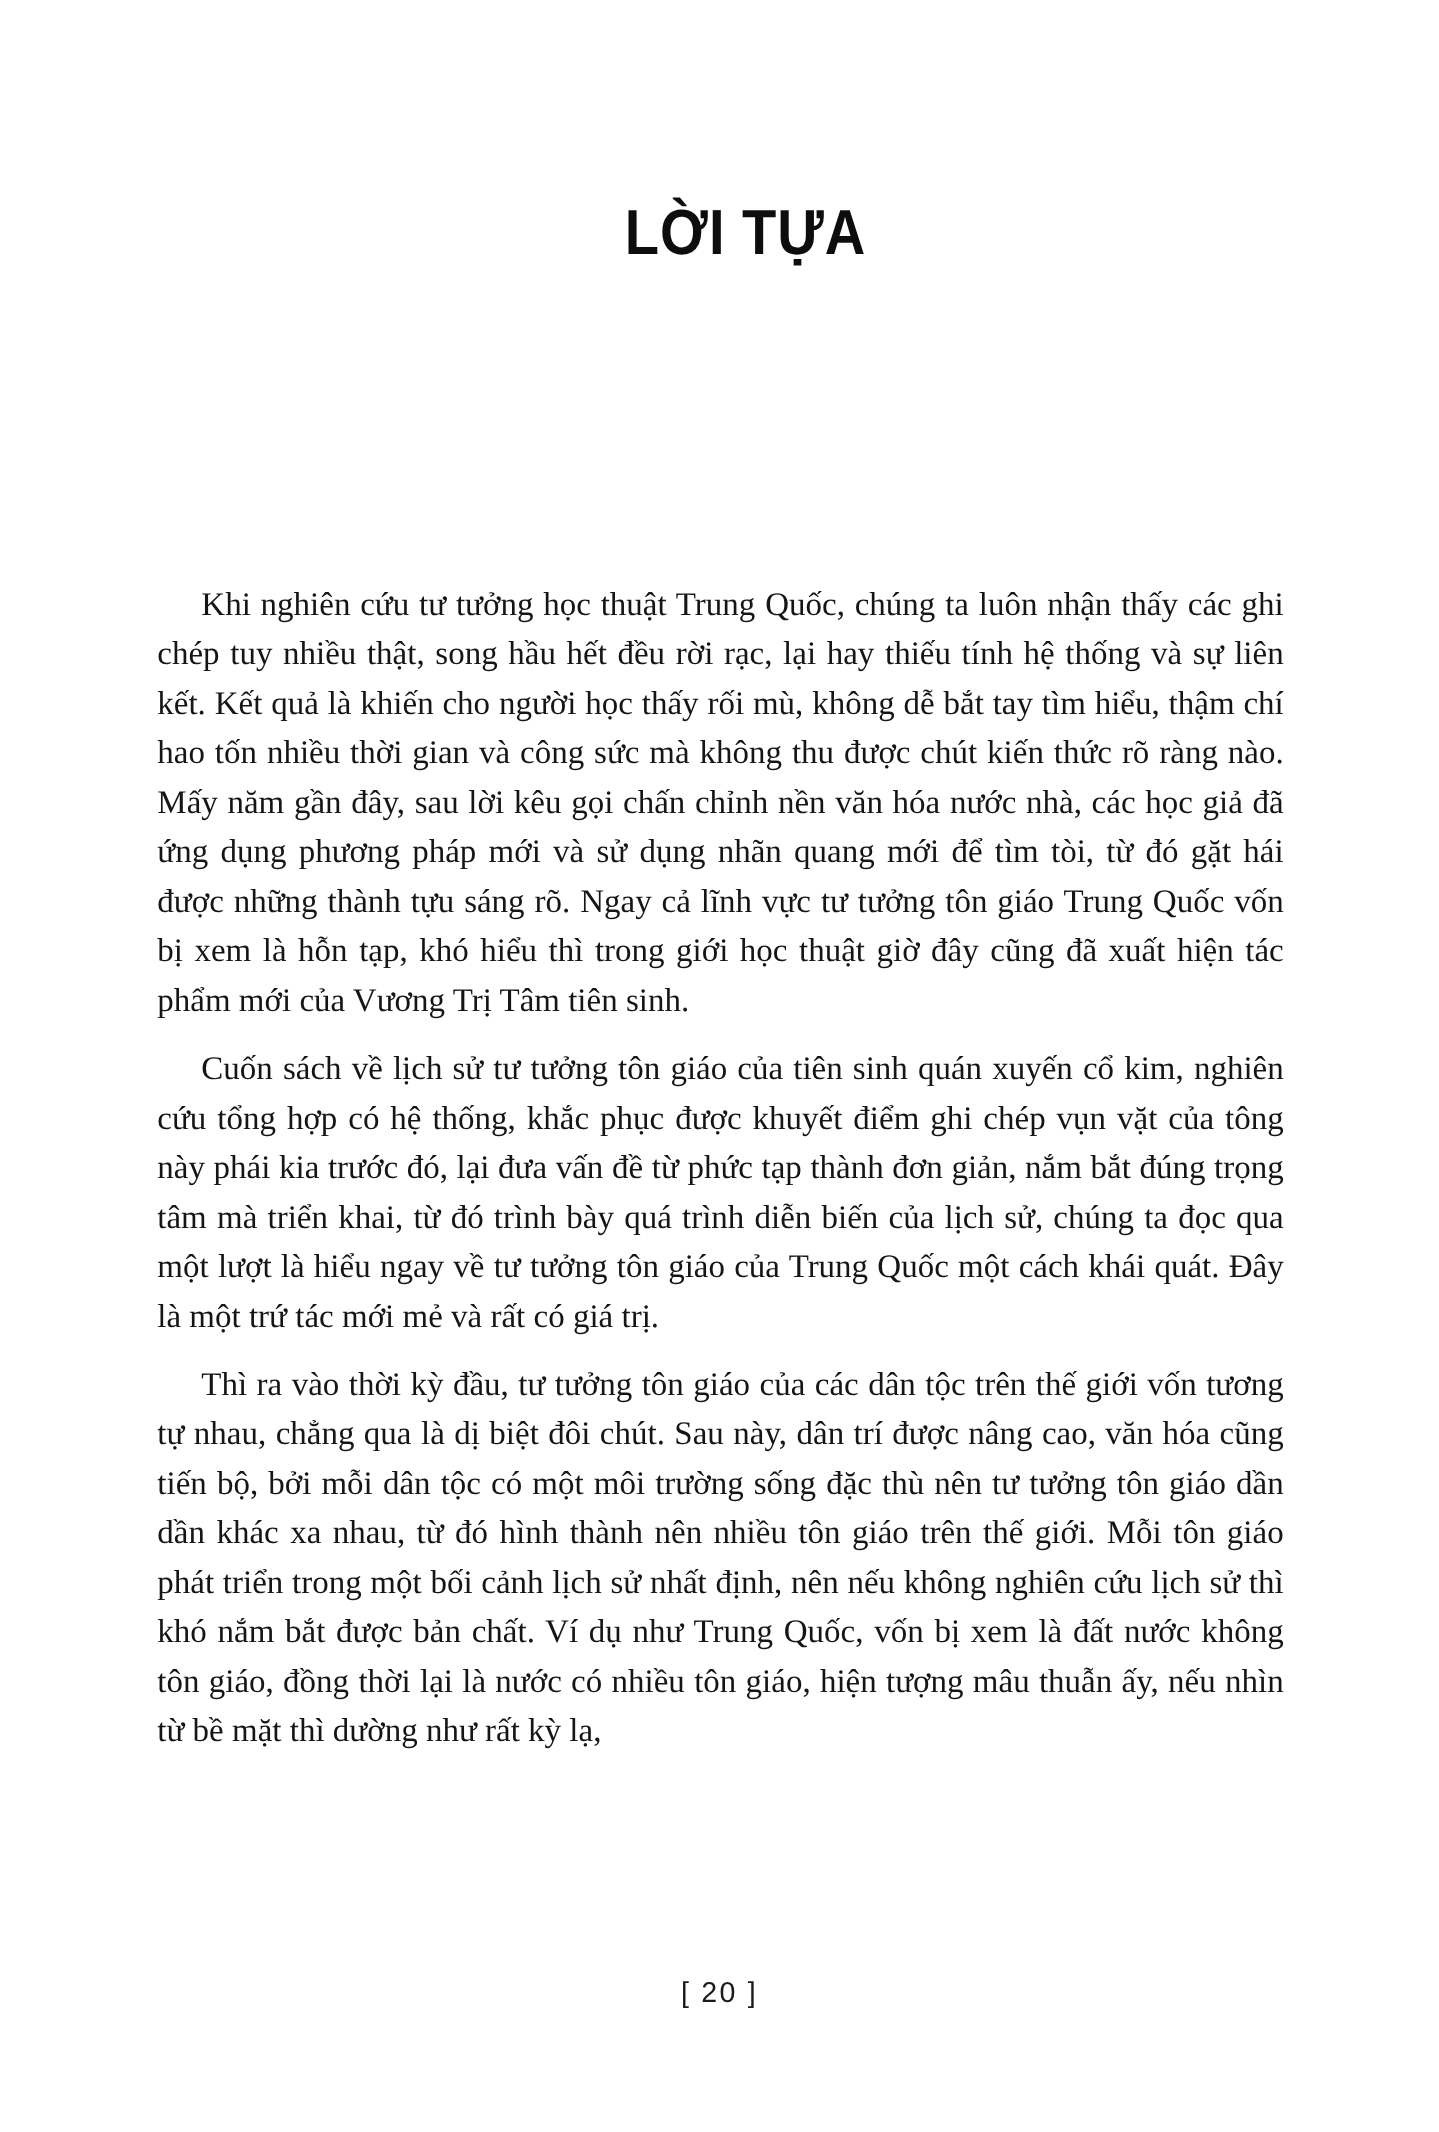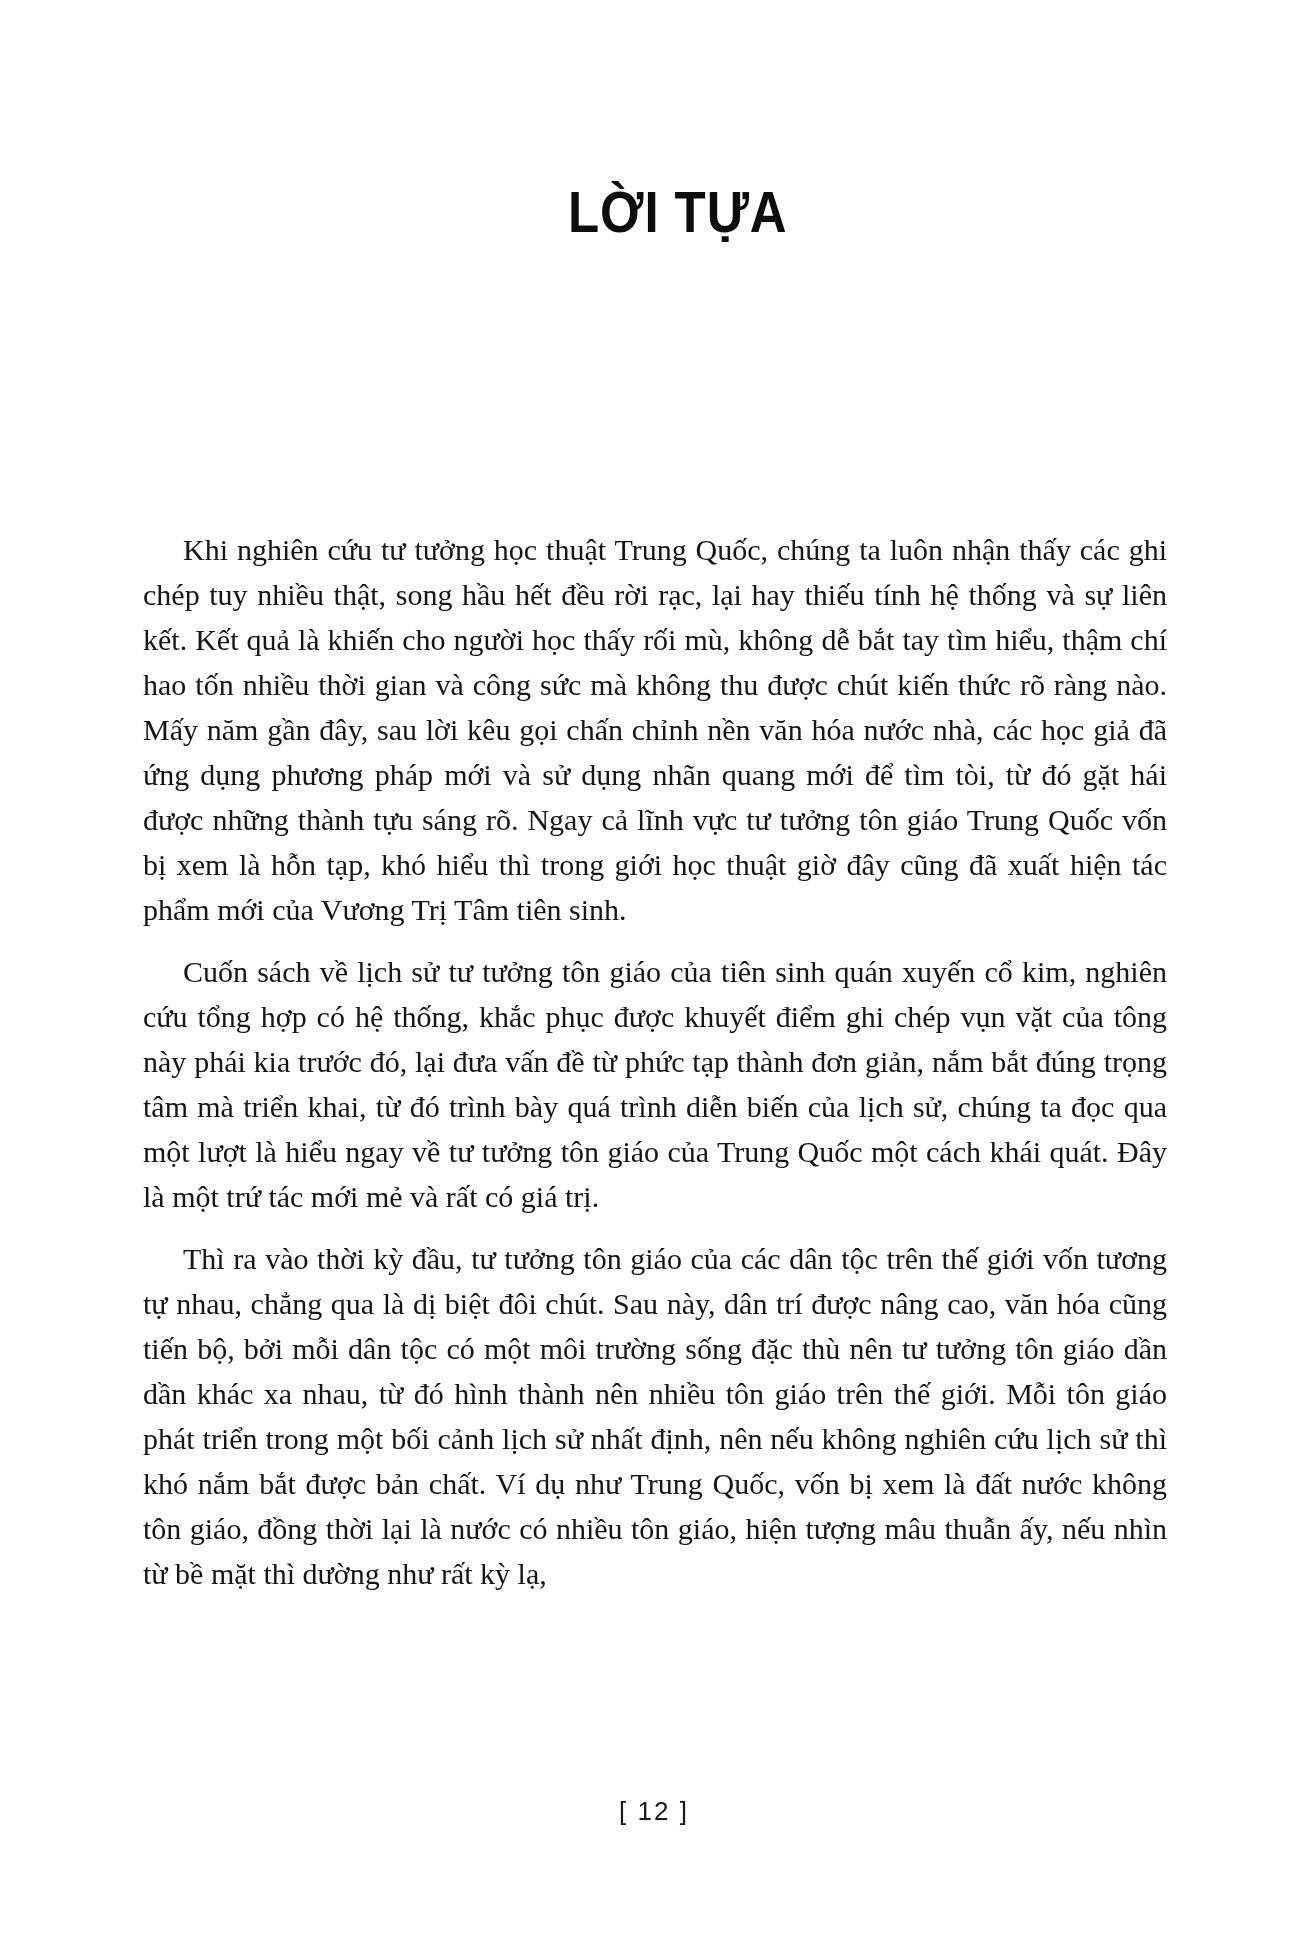--- a/index.html
+++ b/index.html
@@ -68,15 +68,15 @@
   <div class="page-title">
     <span class="squeeze">LỜI TỰA</span>
   </div>
 
   <div class="content">
     <p>Khi nghiên cứu tư tưởng học thuật Trung Quốc, chúng ta luôn nhận thấy các ghi chép tuy nhiều thật, song hầu hết đều rời rạc, lại hay thiếu tính hệ thống và sự liên kết. Kết quả là khiến cho người học thấy rối mù, không dễ bắt tay tìm hiểu, thậm chí hao tốn nhiều thời gian và công sức mà không thu được chút kiến thức rõ ràng nào. Mấy năm gần đây, sau lời kêu gọi chấn chỉnh nền văn hóa nước nhà, các học giả đã ứng dụng phương pháp mới và sử dụng nhãn quang mới để tìm tòi, từ đó gặt hái được những thành tựu sáng rõ. Ngay cả lĩnh vực tư tưởng tôn giáo Trung Quốc vốn bị xem là hỗn tạp, khó hiểu thì trong giới học thuật giờ đây cũng đã xuất hiện tác phẩm mới của Vương Trị Tâm tiên sinh.</p>
     <p>Cuốn sách về lịch sử tư tưởng tôn giáo của tiên sinh quán xuyến cổ kim, nghiên cứu tổng hợp có hệ thống, khắc phục được khuyết điểm ghi chép vụn vặt của tông này phái kia trước đó, lại đưa vấn đề từ phức tạp thành đơn giản, nắm bắt đúng trọng tâm mà triển khai, từ đó trình bày quá trình diễn biến của lịch sử, chúng ta đọc qua một lượt là hiểu ngay về tư tưởng tôn giáo của Trung Quốc một cách khái quát. Đây là một trứ tác mới mẻ và rất có giá trị.</p>
     <p>Thì ra vào thời kỳ đầu, tư tưởng tôn giáo của các dân tộc trên thế giới vốn tương tự nhau, chẳng qua là dị biệt đôi chút. Sau này, dân trí được nâng cao, văn hóa cũng tiến bộ, bởi mỗi dân tộc có một môi trường sống đặc thù nên tư tưởng tôn giáo dần dần khác xa nhau, từ đó hình thành nên nhiều tôn giáo trên thế giới. Mỗi tôn giáo phát triển trong một bối cảnh lịch sử nhất định, nên nếu không nghiên cứu lịch sử thì khó nắm bắt được bản chất. Ví dụ như Trung Quốc, vốn bị xem là đất nước không tôn giáo, đồng thời lại là nước có nhiều tôn giáo, hiện tượng mâu thuẫn ấy, nếu nhìn từ bề mặt thì dường như rất kỳ lạ,</p>
   </div>
 
-  <div class="page-number">[ 12 ]</div>
+  <div class="page-number">[ 20 ]</div>
 
 </div>
 
 </body></html>

